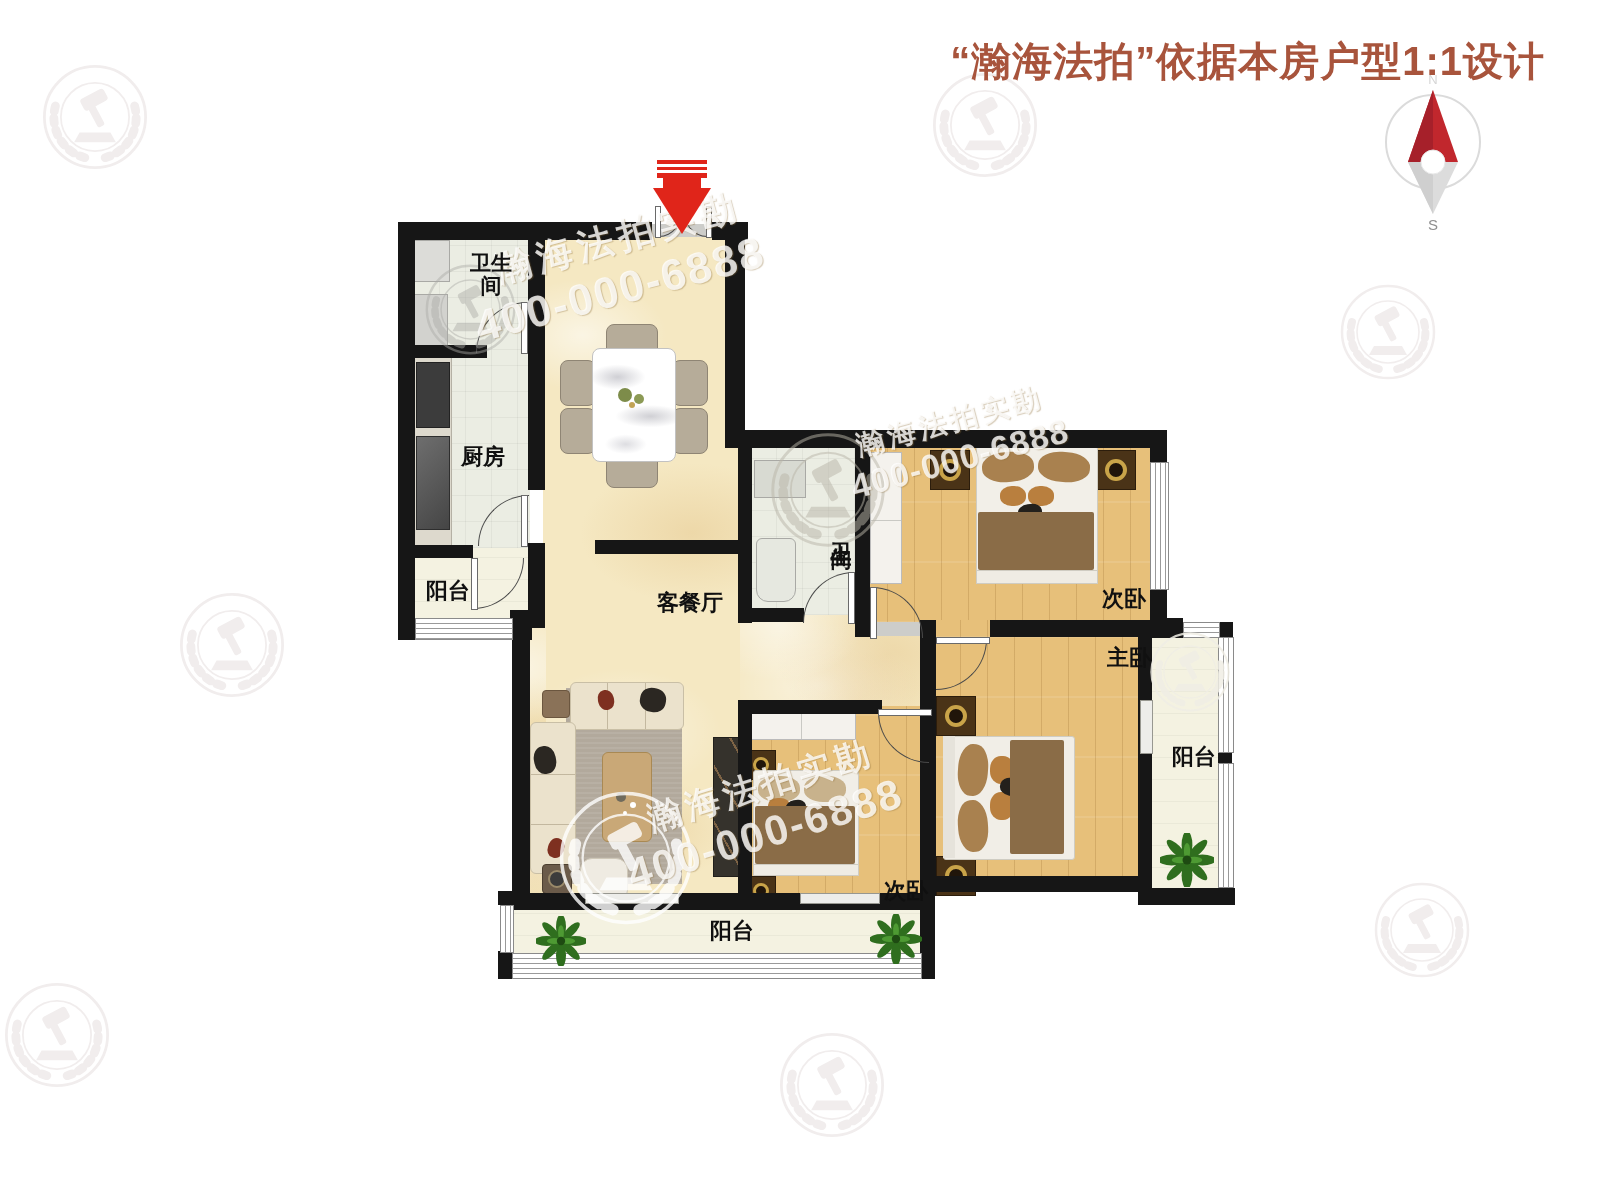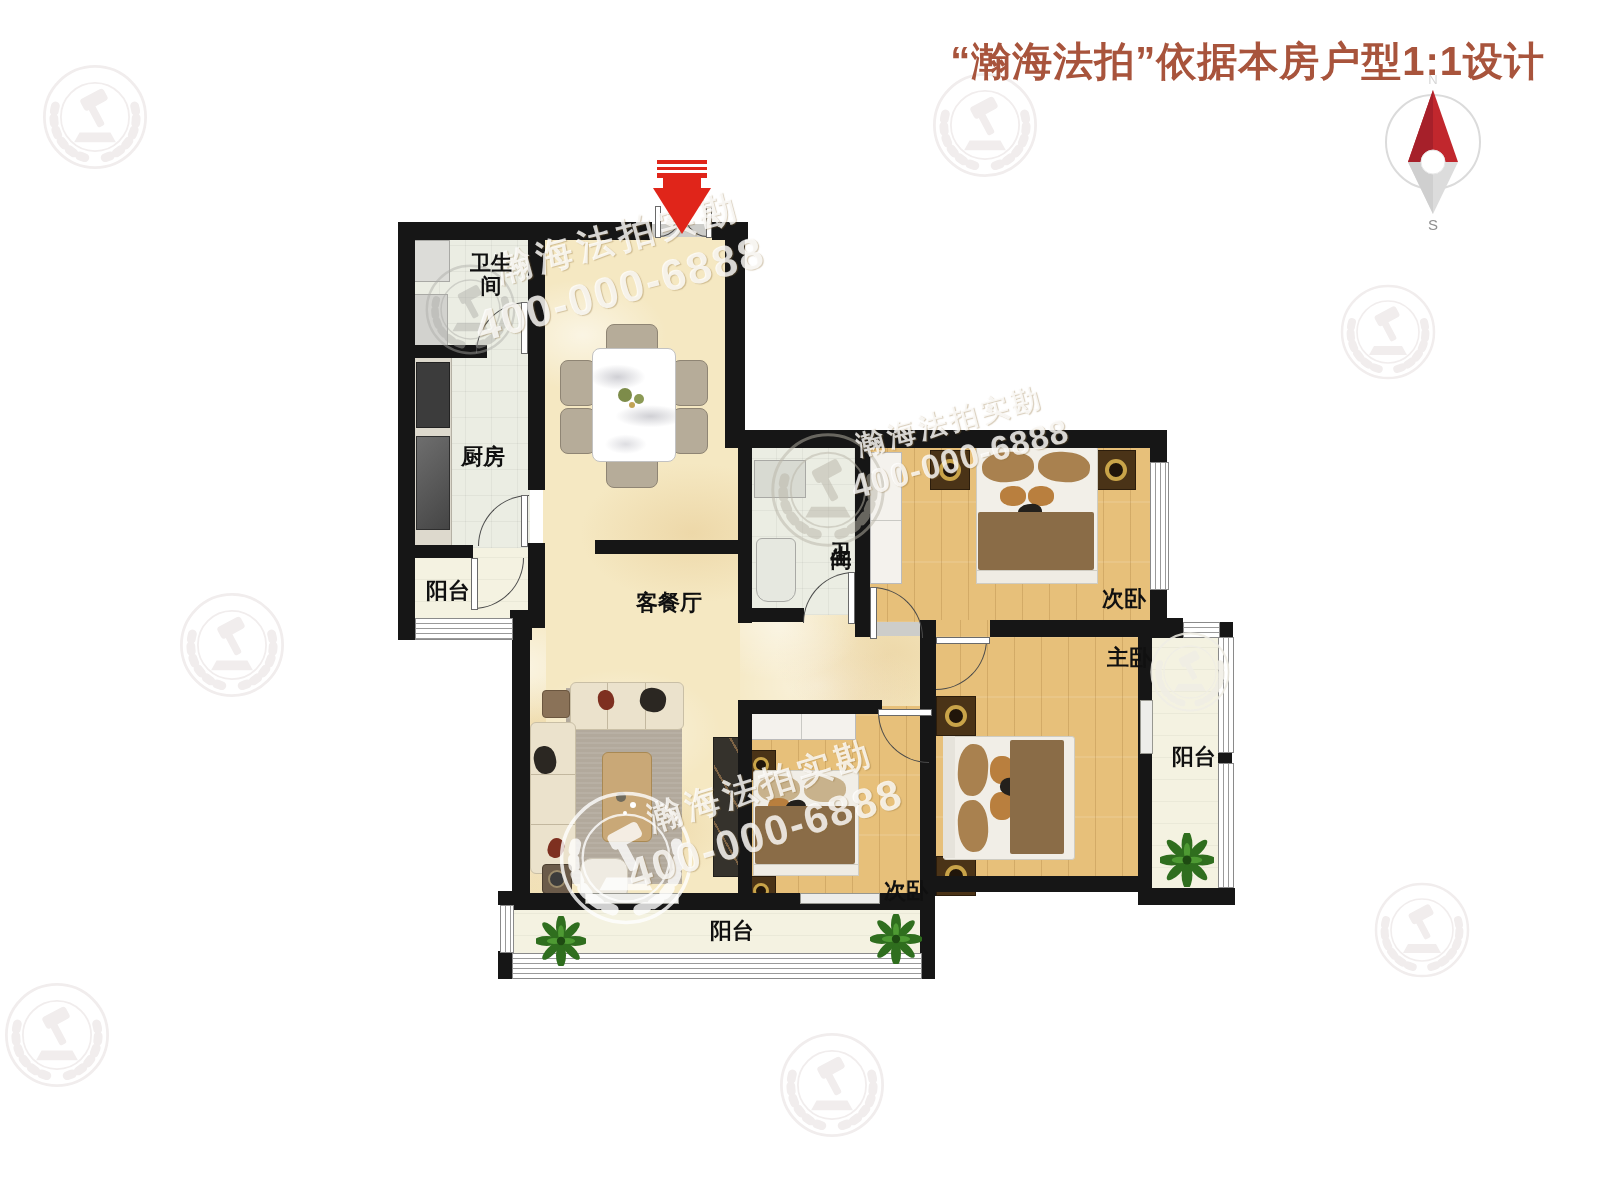--- a/index.html
+++ b/index.html
@@ -296,21 +296,21 @@
 
 <div class="abs" style="left:653px;top:152px;z-index:8;width:58px;height:84px">
   <div style="position:absolute;left:4px;top:8px;width:50px;height:18px;background:#E0251A;background-image:linear-gradient(0deg,transparent 0 5px,#fff 5px 8px,transparent 8px 11px,#fff 11px 14px,transparent 14px)"></div>
   <div style="position:absolute;left:10px;top:26px;width:38px;height:10px;background:#E0251A"></div>
   <div style="position:absolute;left:0;top:36px;width:0;height:0;border-left:29px solid transparent;border-right:29px solid transparent;border-top:46px solid #E0251A"></div>
 </div>
 
 <div class="lbl wrap" style="left:491px;top:274px">卫生间</div>
 <div class="lbl" style="left:483px;top:457px">厨房</div>
 <div class="lbl" style="left:448px;top:591px">阳台</div>
-<div class="lbl" style="left:669px;top:603px">客餐厅</div>
+<div class="lbl" style="left:690px;top:603px">客餐厅</div>
 <div class="lbl vert" style="left:841px;top:530px">卫生间</div>
 <div class="lbl" style="left:1124px;top:599px">次卧</div>
 <div class="lbl" style="left:1129px;top:658px">主卧</div>
 <div class="lbl" style="left:1194px;top:757px">阳台</div>
 <div class="lbl" style="left:906px;top:891px">次卧</div>
 <div class="lbl" style="left:732px;top:931px">阳台</div>
 
 <svg class="wmlogo" style="left:423px;top:262px;color:#ABABA7;opacity:.45" width="95" height="95">
     <use href="#wmlogo-sym"></use>
   </svg>

